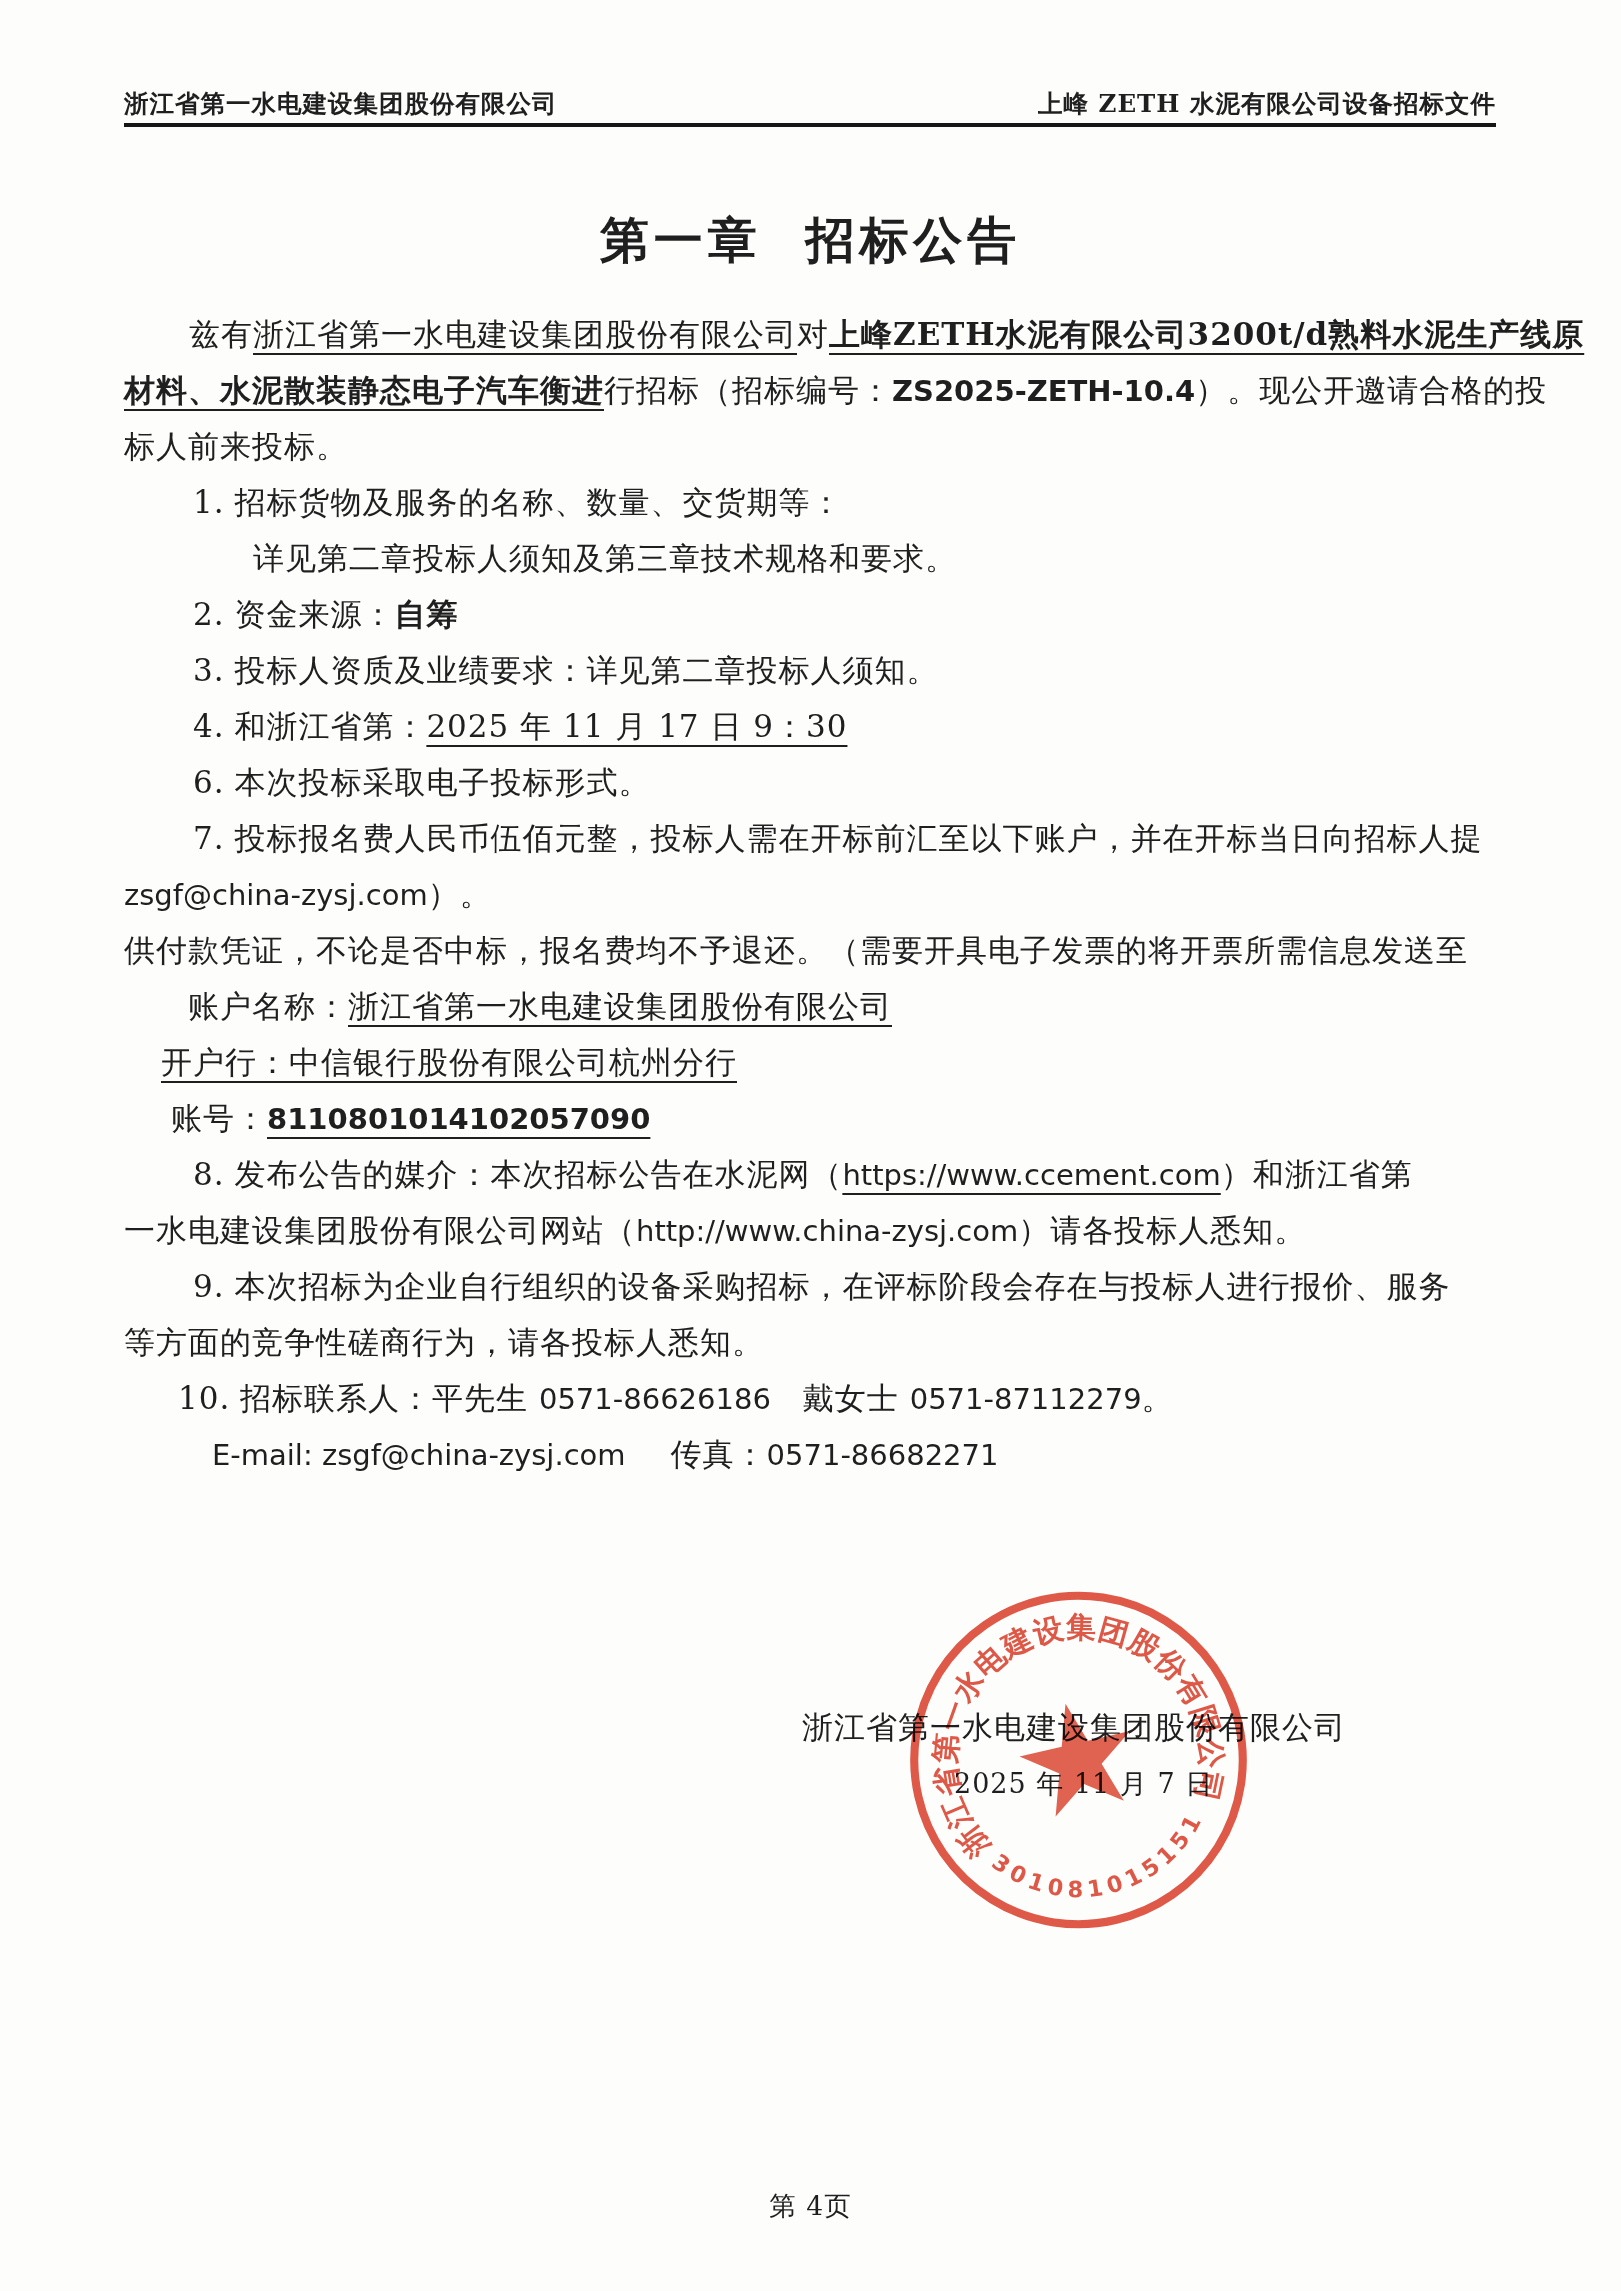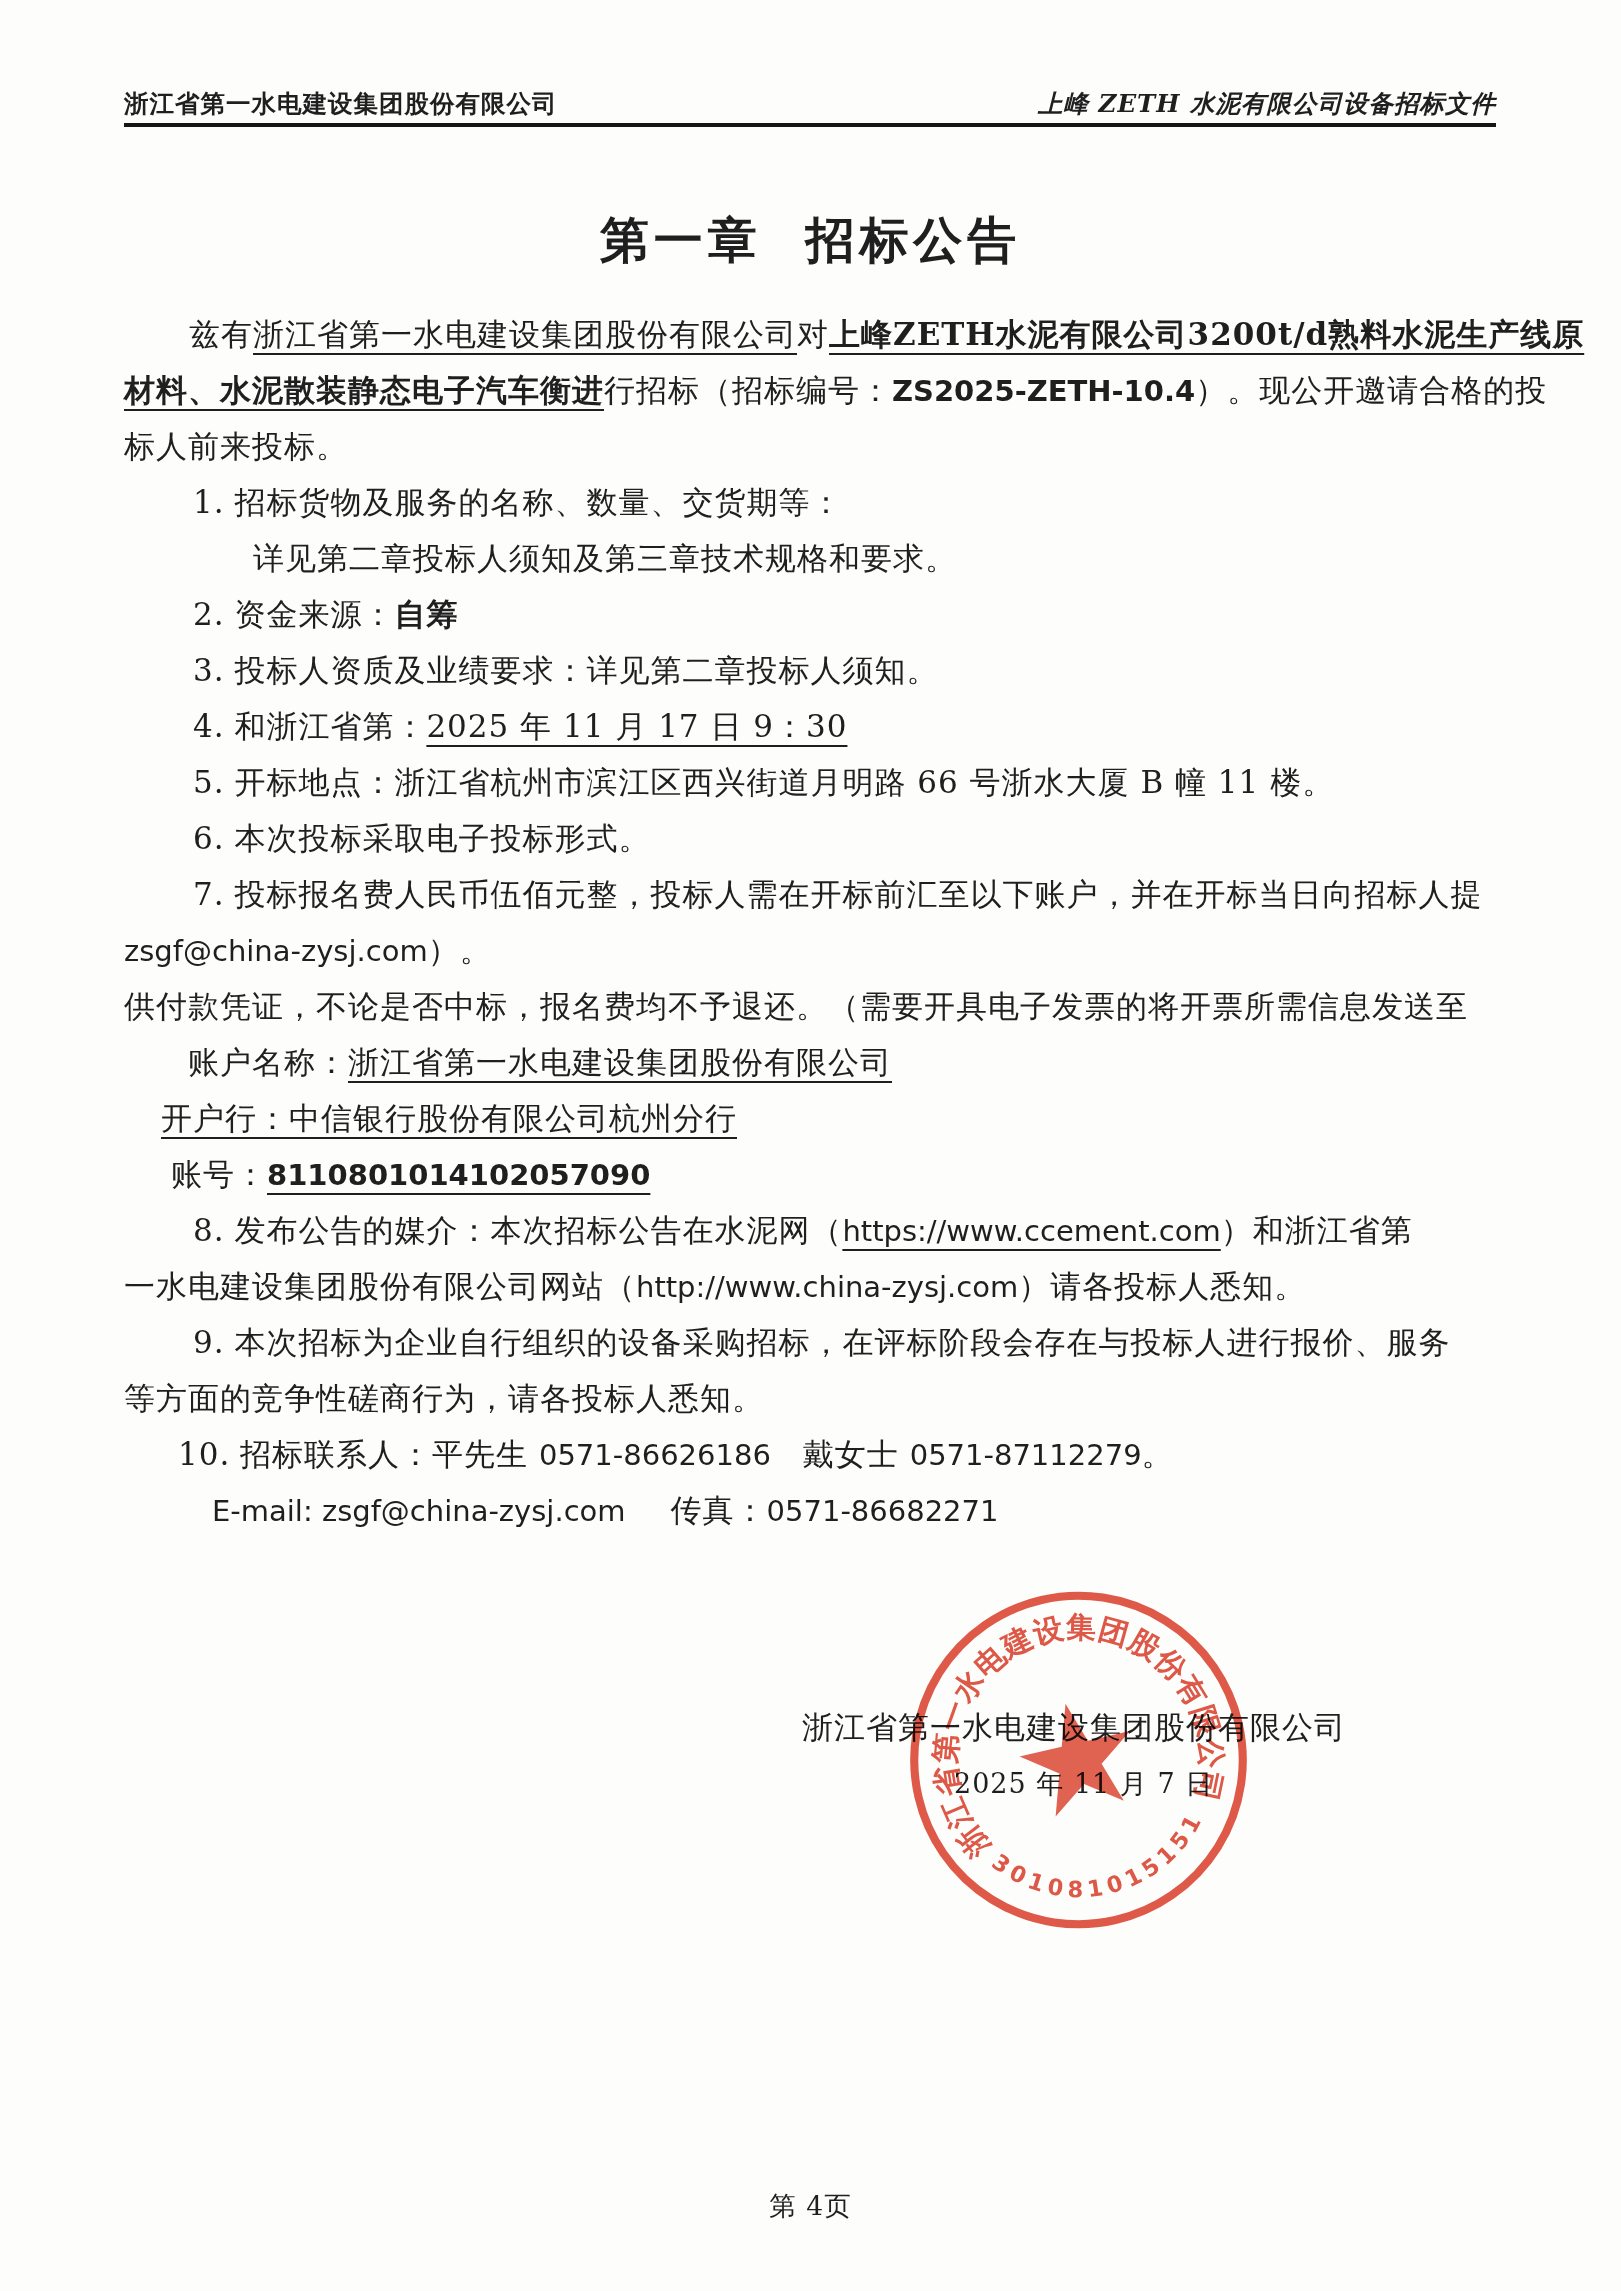--- a/index.html
+++ b/index.html
@@ -9,21 +9,21 @@
     margin:0 auto;
     background:#fdfdfc;
     overflow:hidden;
     font-family:"DejaVu Serif","Liberation Serif",serif;
     color:#1f1f1f;
   }
   
   .hdr{position:absolute;left:124px;top:86px;width:1372px;height:35px;
        font-size:24.5px;font-weight:700;line-height:35px;}
   .hdr-left{float:left;letter-spacing:1px;}
-  .hdr-right{float:right;letter-spacing:1px;font-style:italic;}
+  .hdr-right{float:right;letter-spacing:1px;}
   .hdr-rule{position:absolute;left:124px;top:123px;width:1372px;height:3.9px;background:#161616;}
   
   .title{position:absolute;left:0;top:208px;width:100%;text-align:center;
          font-size:49px;font-weight:700;letter-spacing:4.9px;white-space:pre;}
   
   .body{position:absolute;left:124px;top:306px;width:1380px;font-size:31px;letter-spacing:1px;}
   .ln{height:56px;line-height:56px;white-space:nowrap;}
   .ind2{padding-left:65px;}
   .ind-item{padding-left:69px;}
   .ind-sub{padding-left:129px;}
@@ -82,23 +82,20 @@
     </div>
 
     <div class="ln ind-item">
       <span class="no">3.</span><span>投标人资质及业绩要求：详见第二章投标人须知。</span>
     </div>
 
     <div class="ln ind-item">
       <span class="no">4.</span><span>和浙江省第：</span><span class="u">2025 年 11 月 17 日 9：30</span>
     </div>
 
-    <div class="ln ind-item">
-      <span class="no">5.</span><span>开标地点：浙江省杭州市滨江区西兴街道月明路 66 号浙水大厦 B 幢 11 楼。</span>
-    </div>
 
     <div class="ln ind-item">
       <span class="no">6.</span><span>本次投标采取电子投标形式。</span>
     </div>
 
     <div class="ln ind-item">
       <span class="no">7.</span><span>投标报名费人民币伍佰元整，投标人需在开标前汇至以下账户，并在开标当日向招标人提</span>
     </div>
     <div class="ln">
       <span class="latin">zsgf@china-zysj.com</span><span>）。</span>

